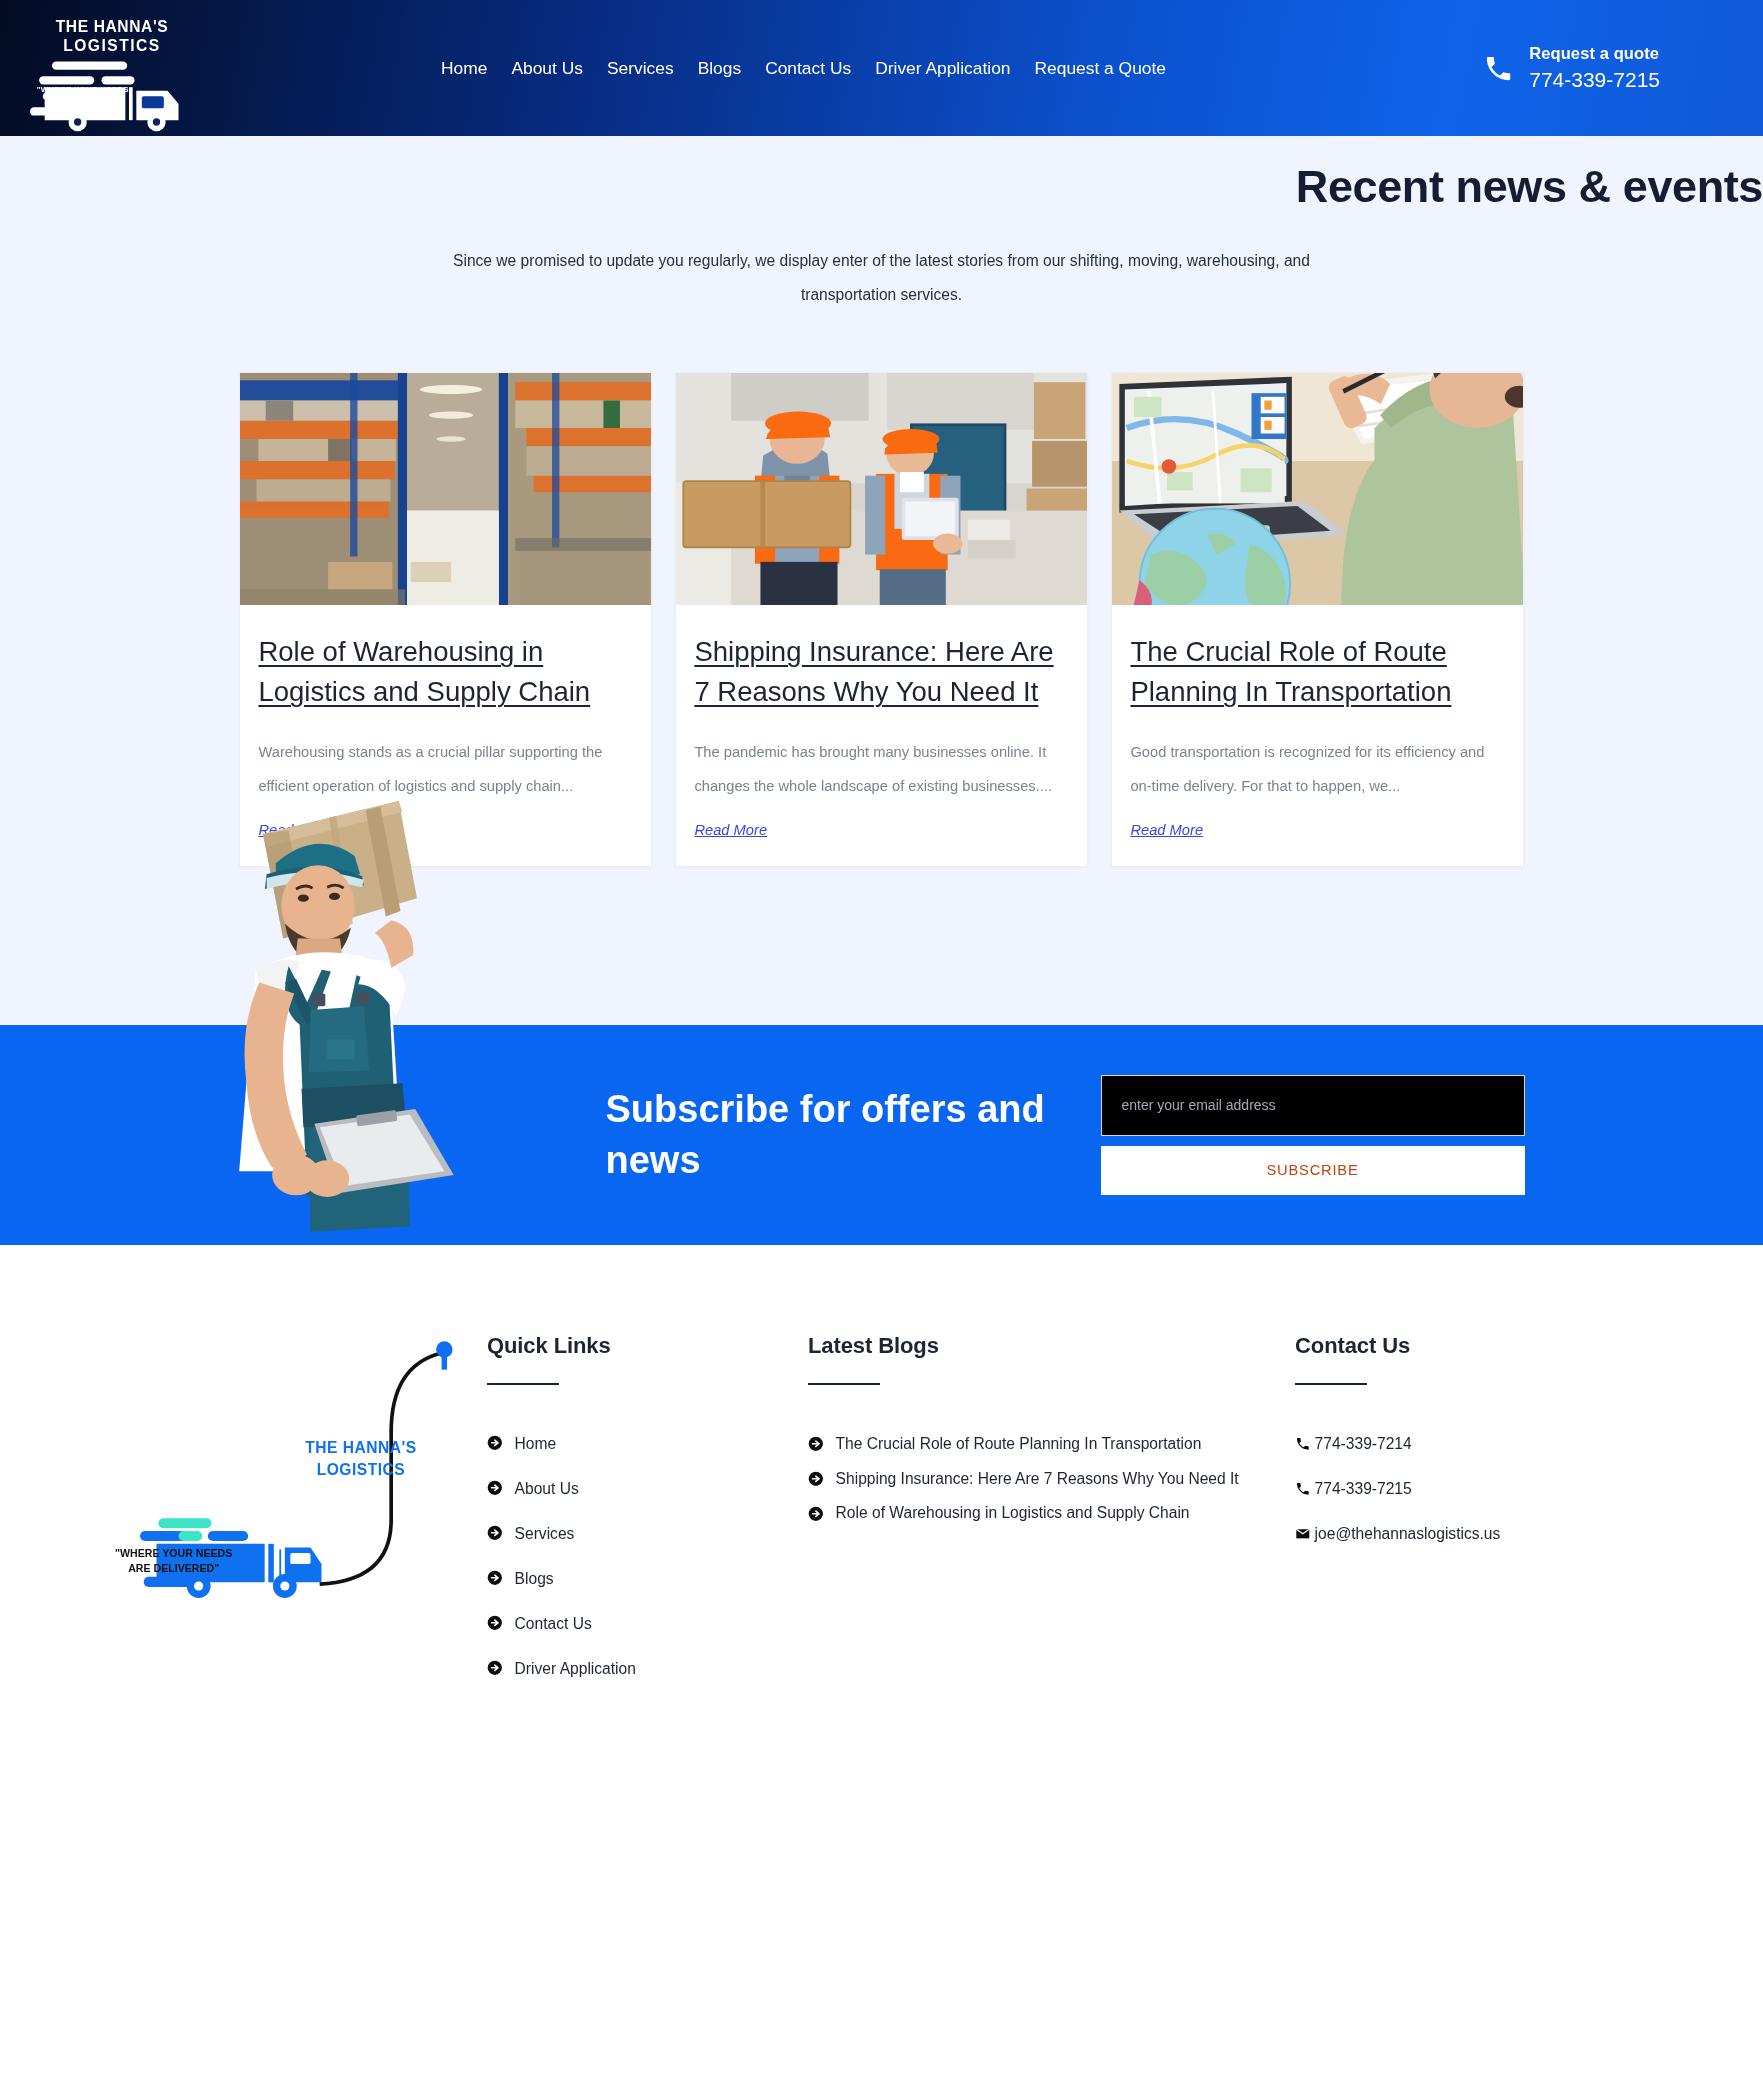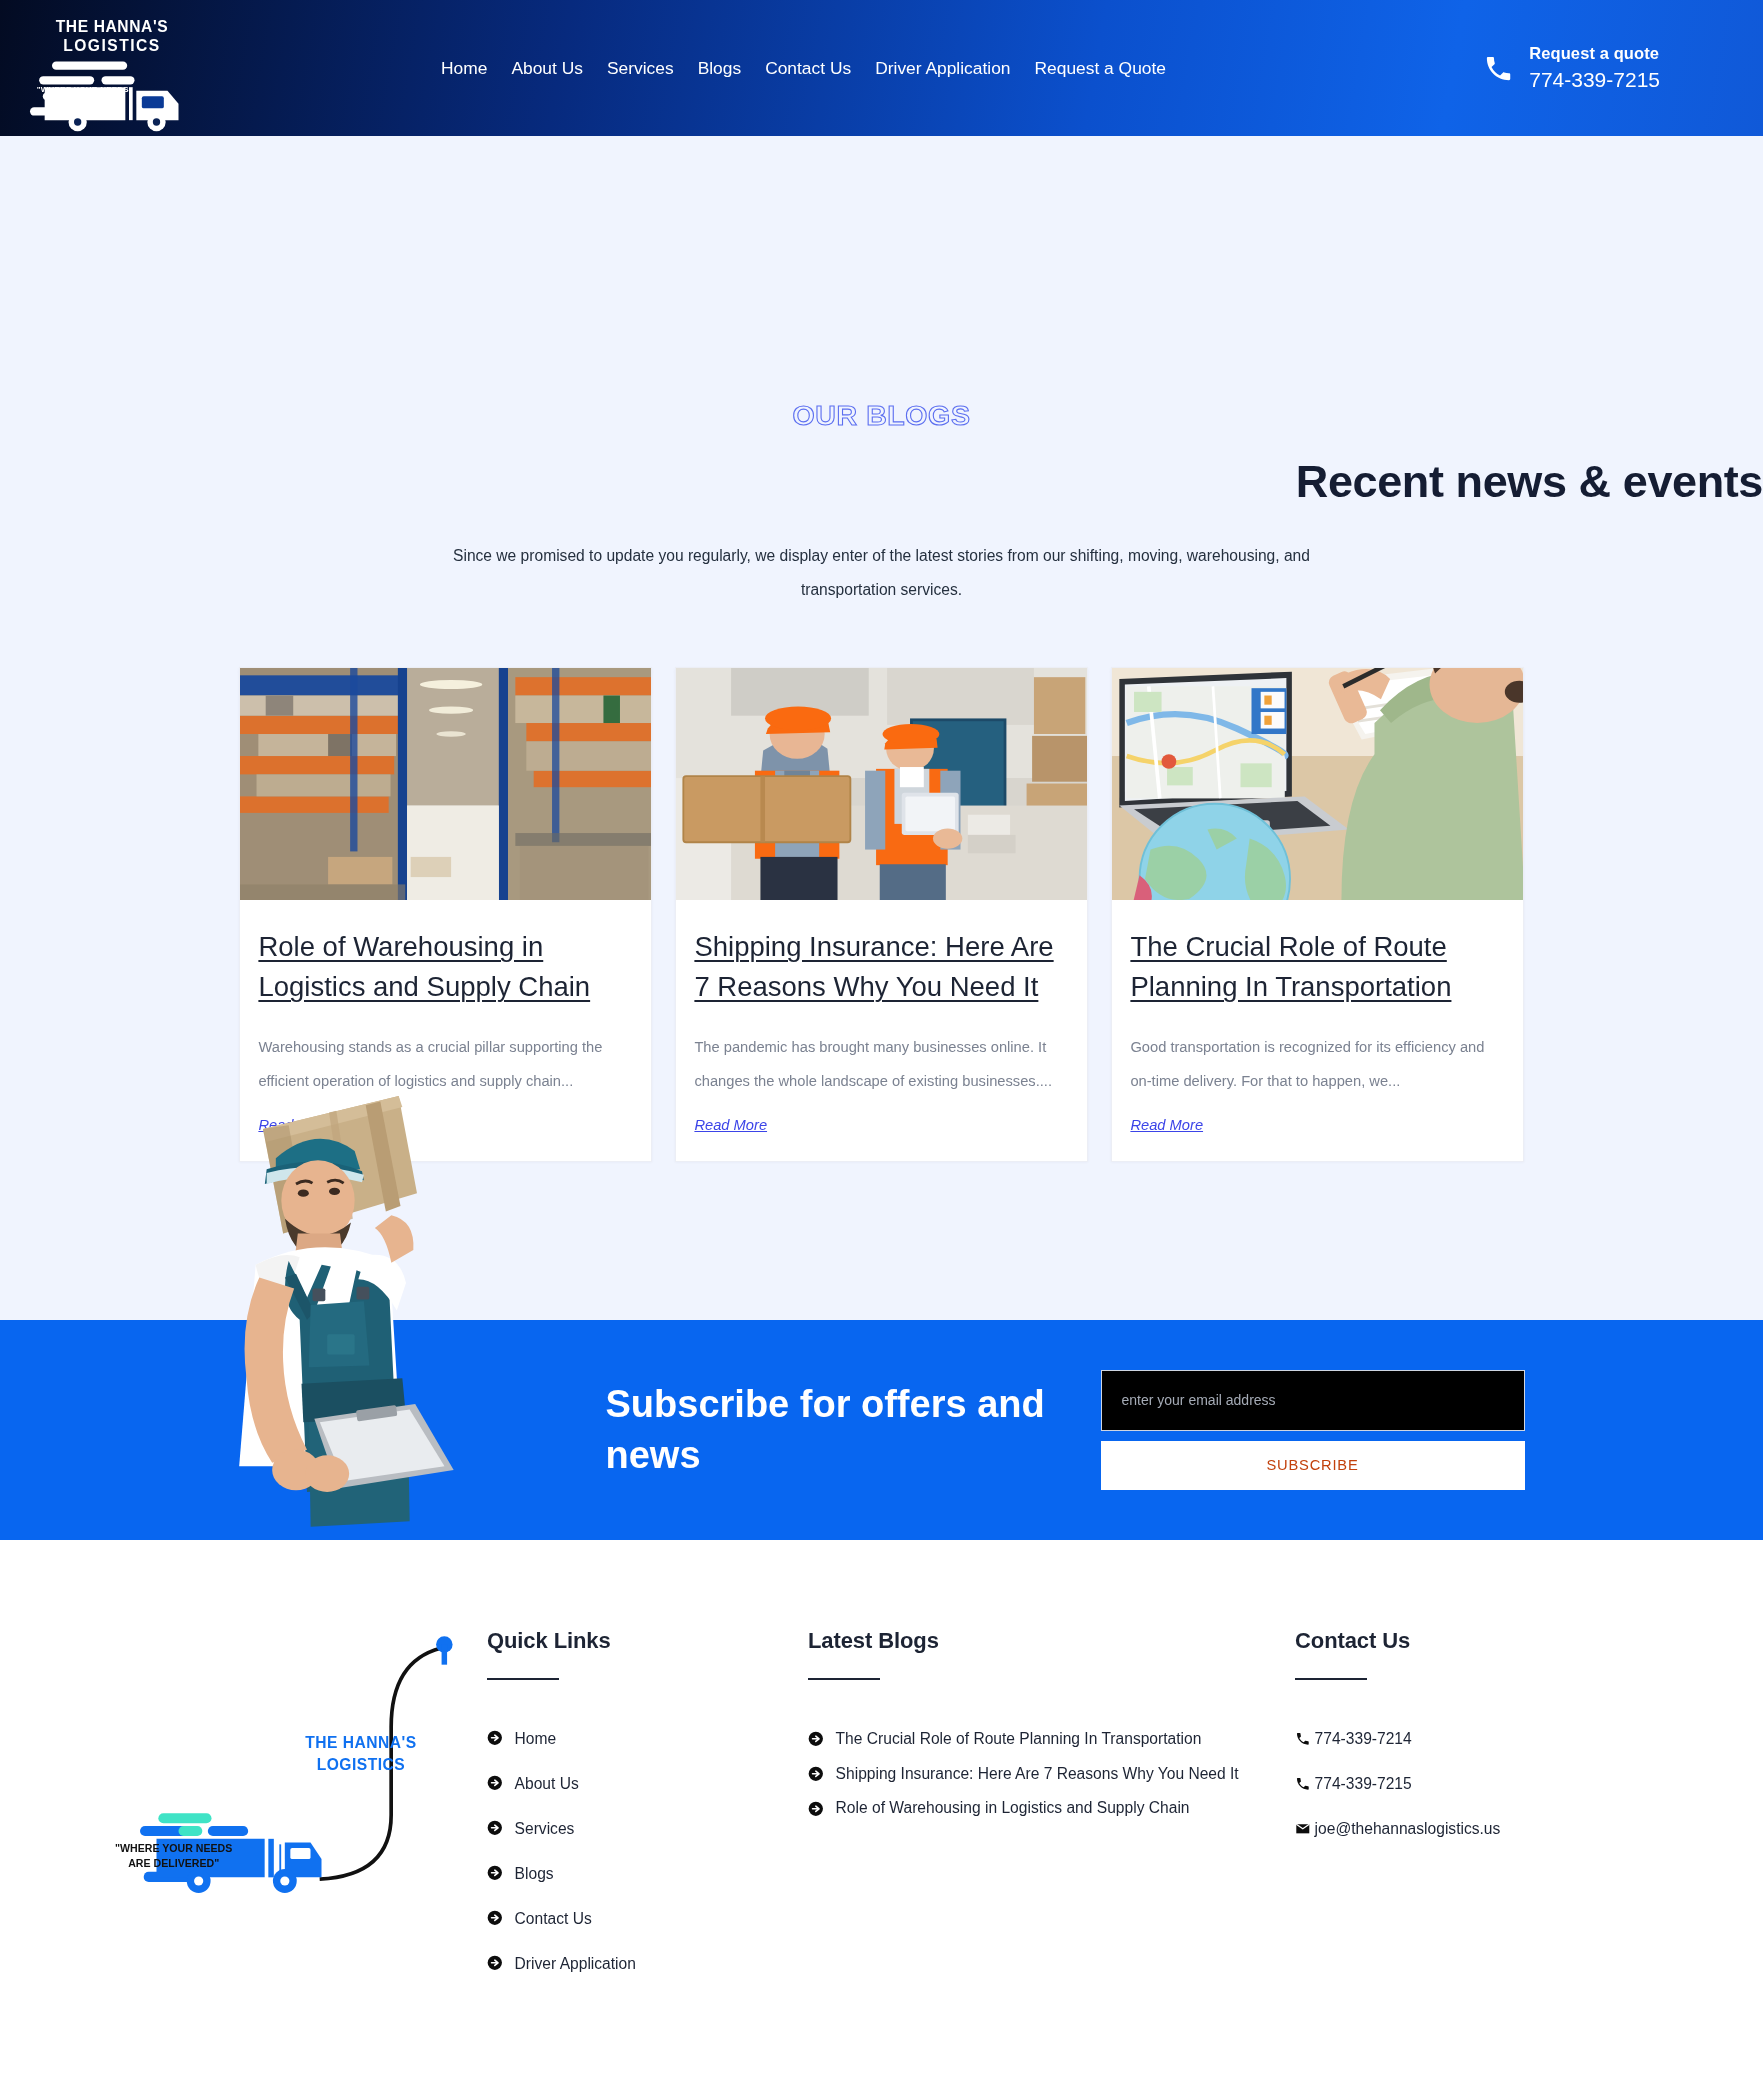--- a/index.html
+++ b/index.html
@@ -206,21 +206,20 @@
       </svg>
       <div class="quote-text">
         <div class="quote-label">Request a quote</div>
         <div class="quote-number">774-339-7215</div>
       </div>
     </div>
   </header>
 
   <section class="blog-section">
 
-    <div class="eyebrow">OUR BLOGS</div>
     <h1 class="section-title">Recent news &amp; events</h1>
     <p class="section-sub">Since we promised to update you regularly, we display enter of the latest stories from our shifting, moving, warehousing, and transportation services.</p>
 
     <div class="cards">
 
       <article class="card">
         <div class="card-img">
           <svg width="413" height="232" viewBox="0 0 450 253" preserveAspectRatio="none">
             <defs>
               <linearGradient id="w-floor" x1="0" y1="0" x2="0" y2="1">

